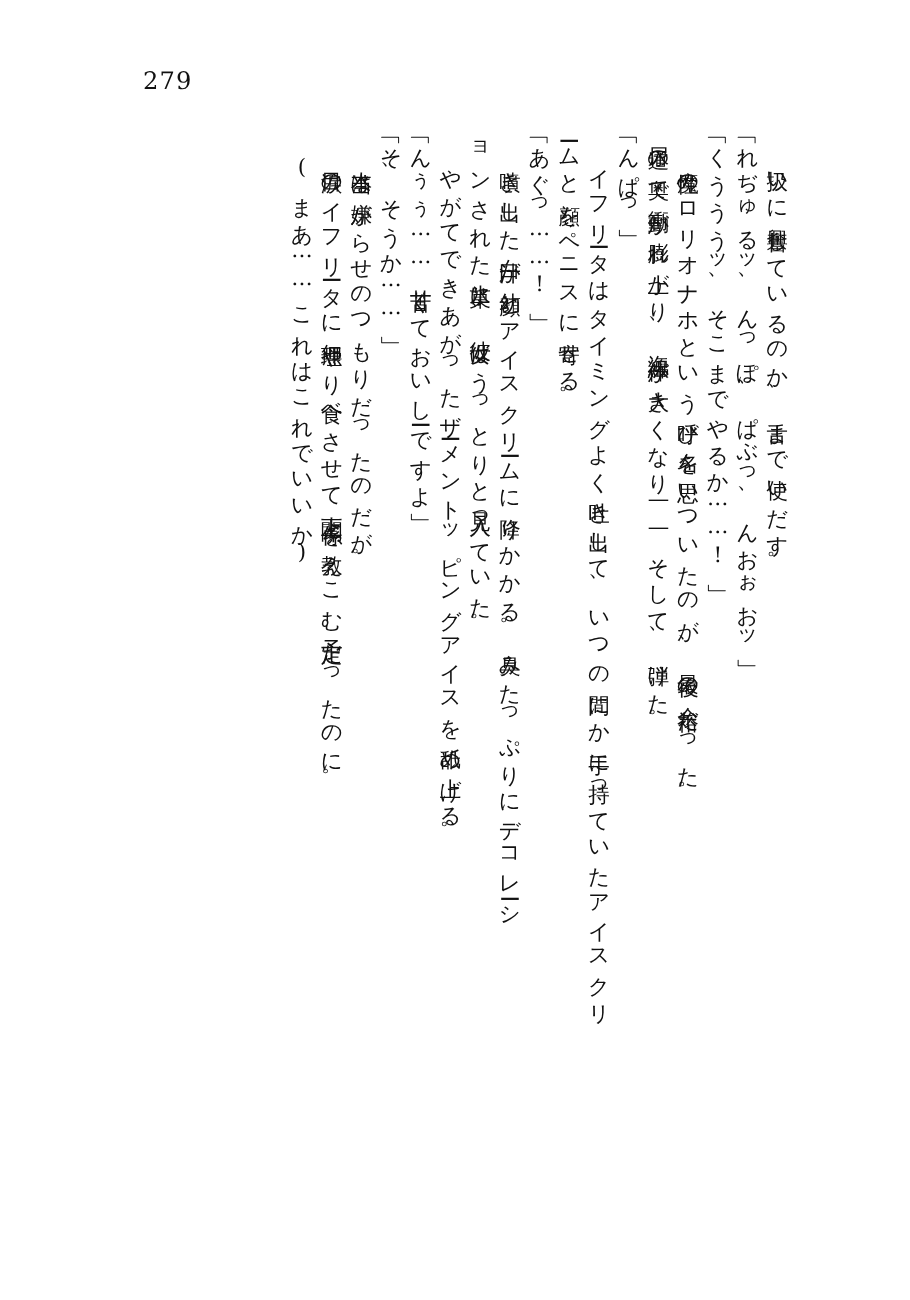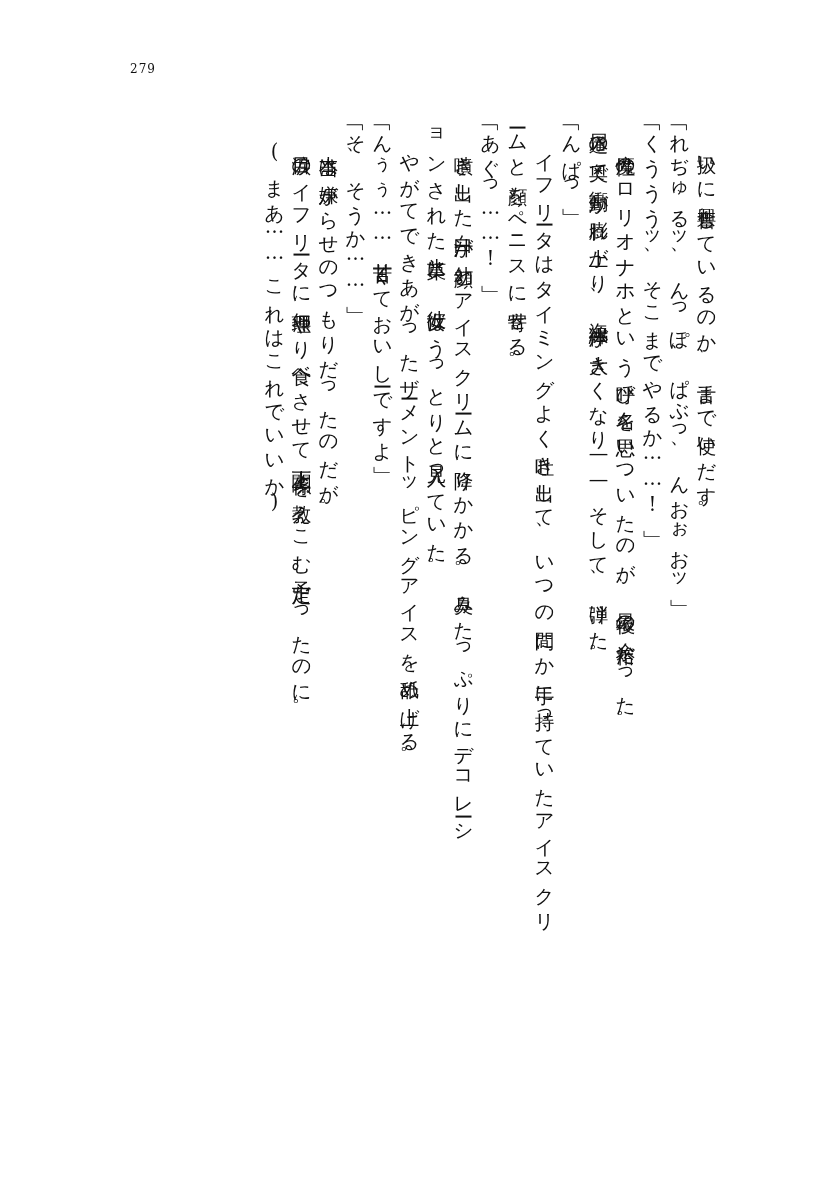--- a/index.html
+++ b/index.html
@@ -13,21 +13,21 @@
     height: 1182px;
     background: #ffffff;
     overflow: hidden;
     font-family: "DejaVu Serif", "Liberation Serif", serif;
     color: #111111;
   }
   .page-number {
     position: absolute;
     top: 62px;
     left: 130px;
-    font-size: 12px;
+    font-size: 22px;
     letter-spacing: 1px;
     color: #111111;
     font-family: "DejaVu Serif", "Liberation Serif", serif;
   }
   .text-block {
     position: absolute;
     top: 118px;
     left: 96px;
     width: 620px;
     height: 940px;

